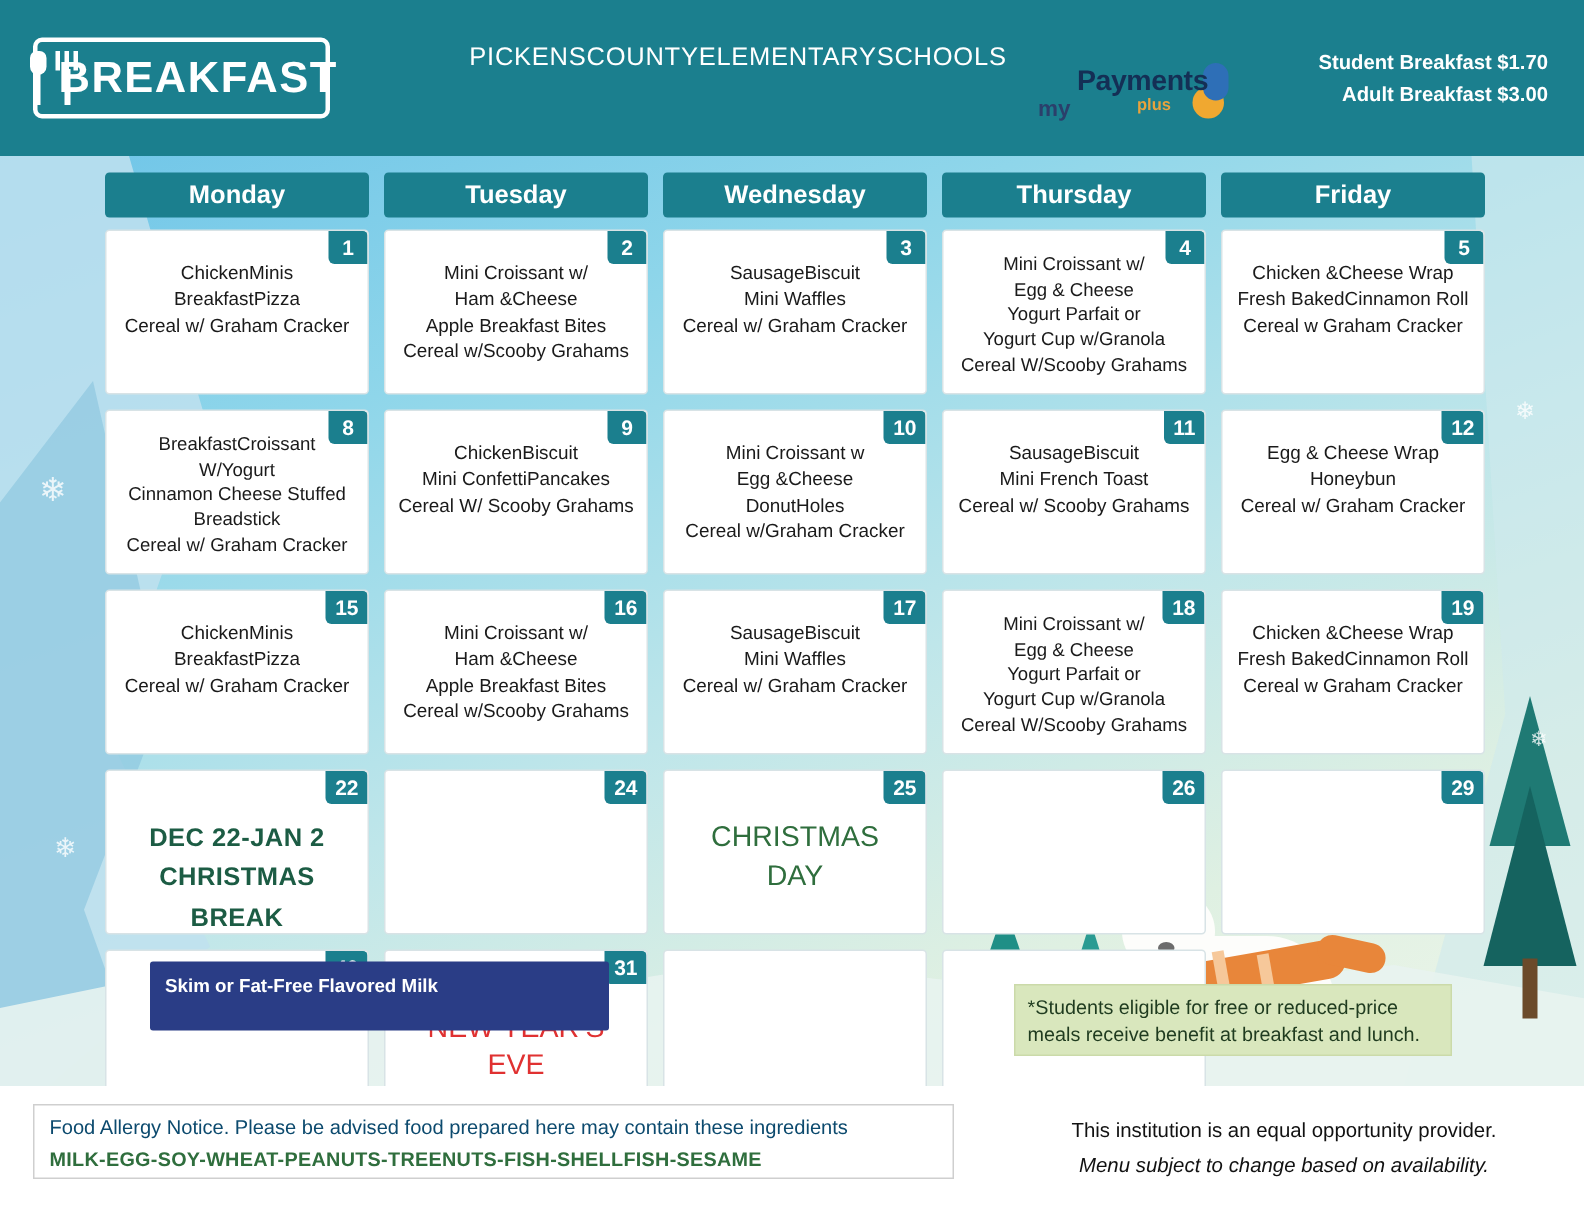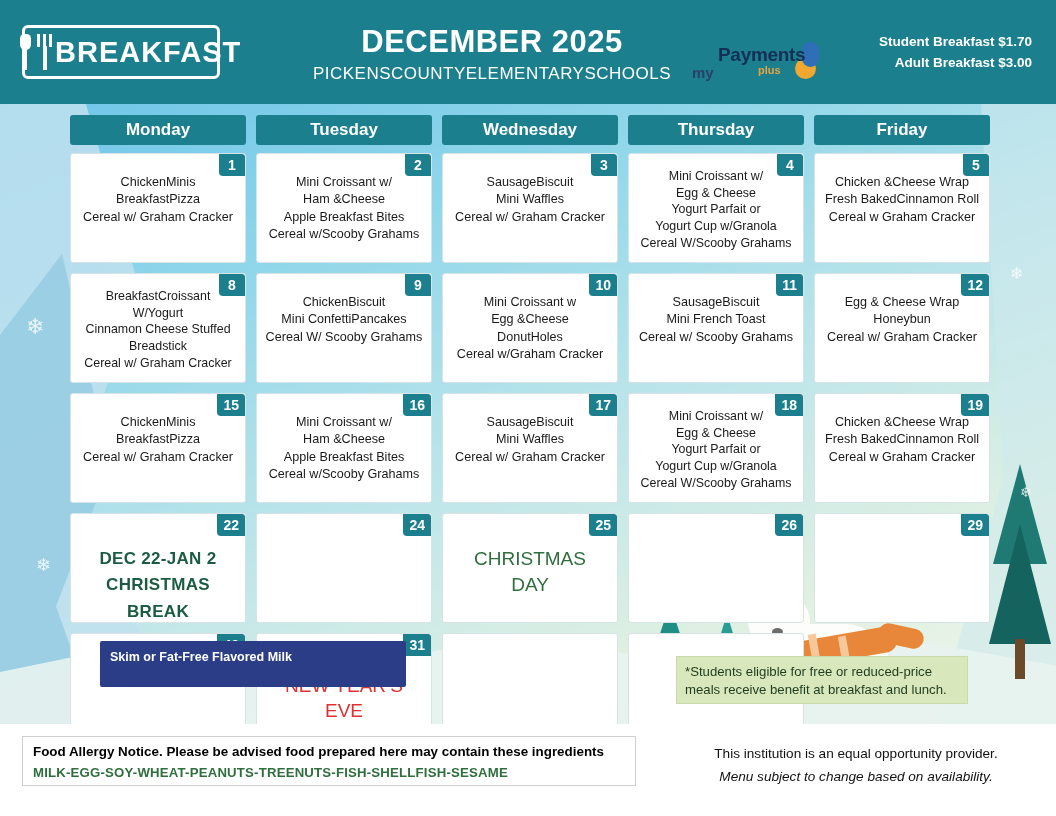--- a/index.html
+++ b/index.html
@@ -31,21 +31,21 @@
   .fork .tines { position:absolute; left:4px; top:2px; width:16px; height:16px; }
   .fork .tine { position:absolute; top:0; width:3px; height:13px; background:#fff; }
   .fork .bowl {
     position:absolute; right:2px; top:2px; width:11px; height:16px;
     background:#fff; border-radius:5px 5px 6px 6px;
   }
   .fork .stem1 { position:absolute; left:10px; top:14px; width:4px; height:24px; background:#fff; }
   .fork .stem2 { position:absolute; right:6px; top:16px; width:3px; height:22px; background:#fff; }
   .logo-text {
     color:#ffffff; font-weight:bold; font-size:29px; letter-spacing:1px;
-    margin-left:22px;
+    margin-left:6px;
   }
   .title-block {
     position:absolute; left:232px; top:24px; width:520px;
     text-align:center; color:#ffffff;
   }
   .title-main { font-size:31px; font-weight:bold; letter-spacing:.5px; }
   .title-sub { font-size:17px; margin-top:4px; letter-spacing:.5px; }
 
   .mpp {
     position:absolute; left:692px; top:42px; width:140px; height:40px;
@@ -201,21 +201,21 @@
     padding:6px 8px;
   }
 
   
   .footer { position:absolute; left:0; top:724px; width:1056px; height:92px; background:#ffffff; }
   .allergy {
     position:absolute; left:22px; top:12px; width:614px; height:50px;
     border:1px solid #cfcfcf; background:#ffffff;
     padding:7px 10px;
   }
-  .allergy-title { font-size:13.4px; font-weight:bold; color:#000000; }
+  .allergy-title { font-size:13.4px; font-weight:normal; color:#0c4a6e; }
   .allergy-list { font-size:13.2px; font-weight:bold; color:#2f6e3d; margin-top:6px; letter-spacing:.2px; }
   .eop {
     position:absolute; left:676px; top:18px; width:360px; text-align:center;
     font-size:13.6px; color:#111111; line-height:1.7;
   }
   .eop .ital { font-style:italic; }
 </style>
 </head>
 <body>
 
@@ -228,21 +228,20 @@
         <div class="tine" style="left:12px"></div>
       </div>
       <div class="bowl"></div>
       <div class="stem1"></div>
       <div class="stem2"></div>
     </div>
     <div class="logo-text">BREAKFAST</div>
   </div>
 
   <div class="title-block">
-    <div class="title-main">DECEMBER 2025</div>
     <div class="title-sub">PICKENSCOUNTYELEMENTARYSCHOOLS</div>
   </div>
 
   <div class="mpp">
     <span class="mpp-dot-orange"></span>
     <span class="mpp-dot-blue"></span>
     <span class="mpp-my">my</span>
     <span class="mpp-pay">Payments</span>
     <span class="mpp-plus">plus</span>
   </div>

